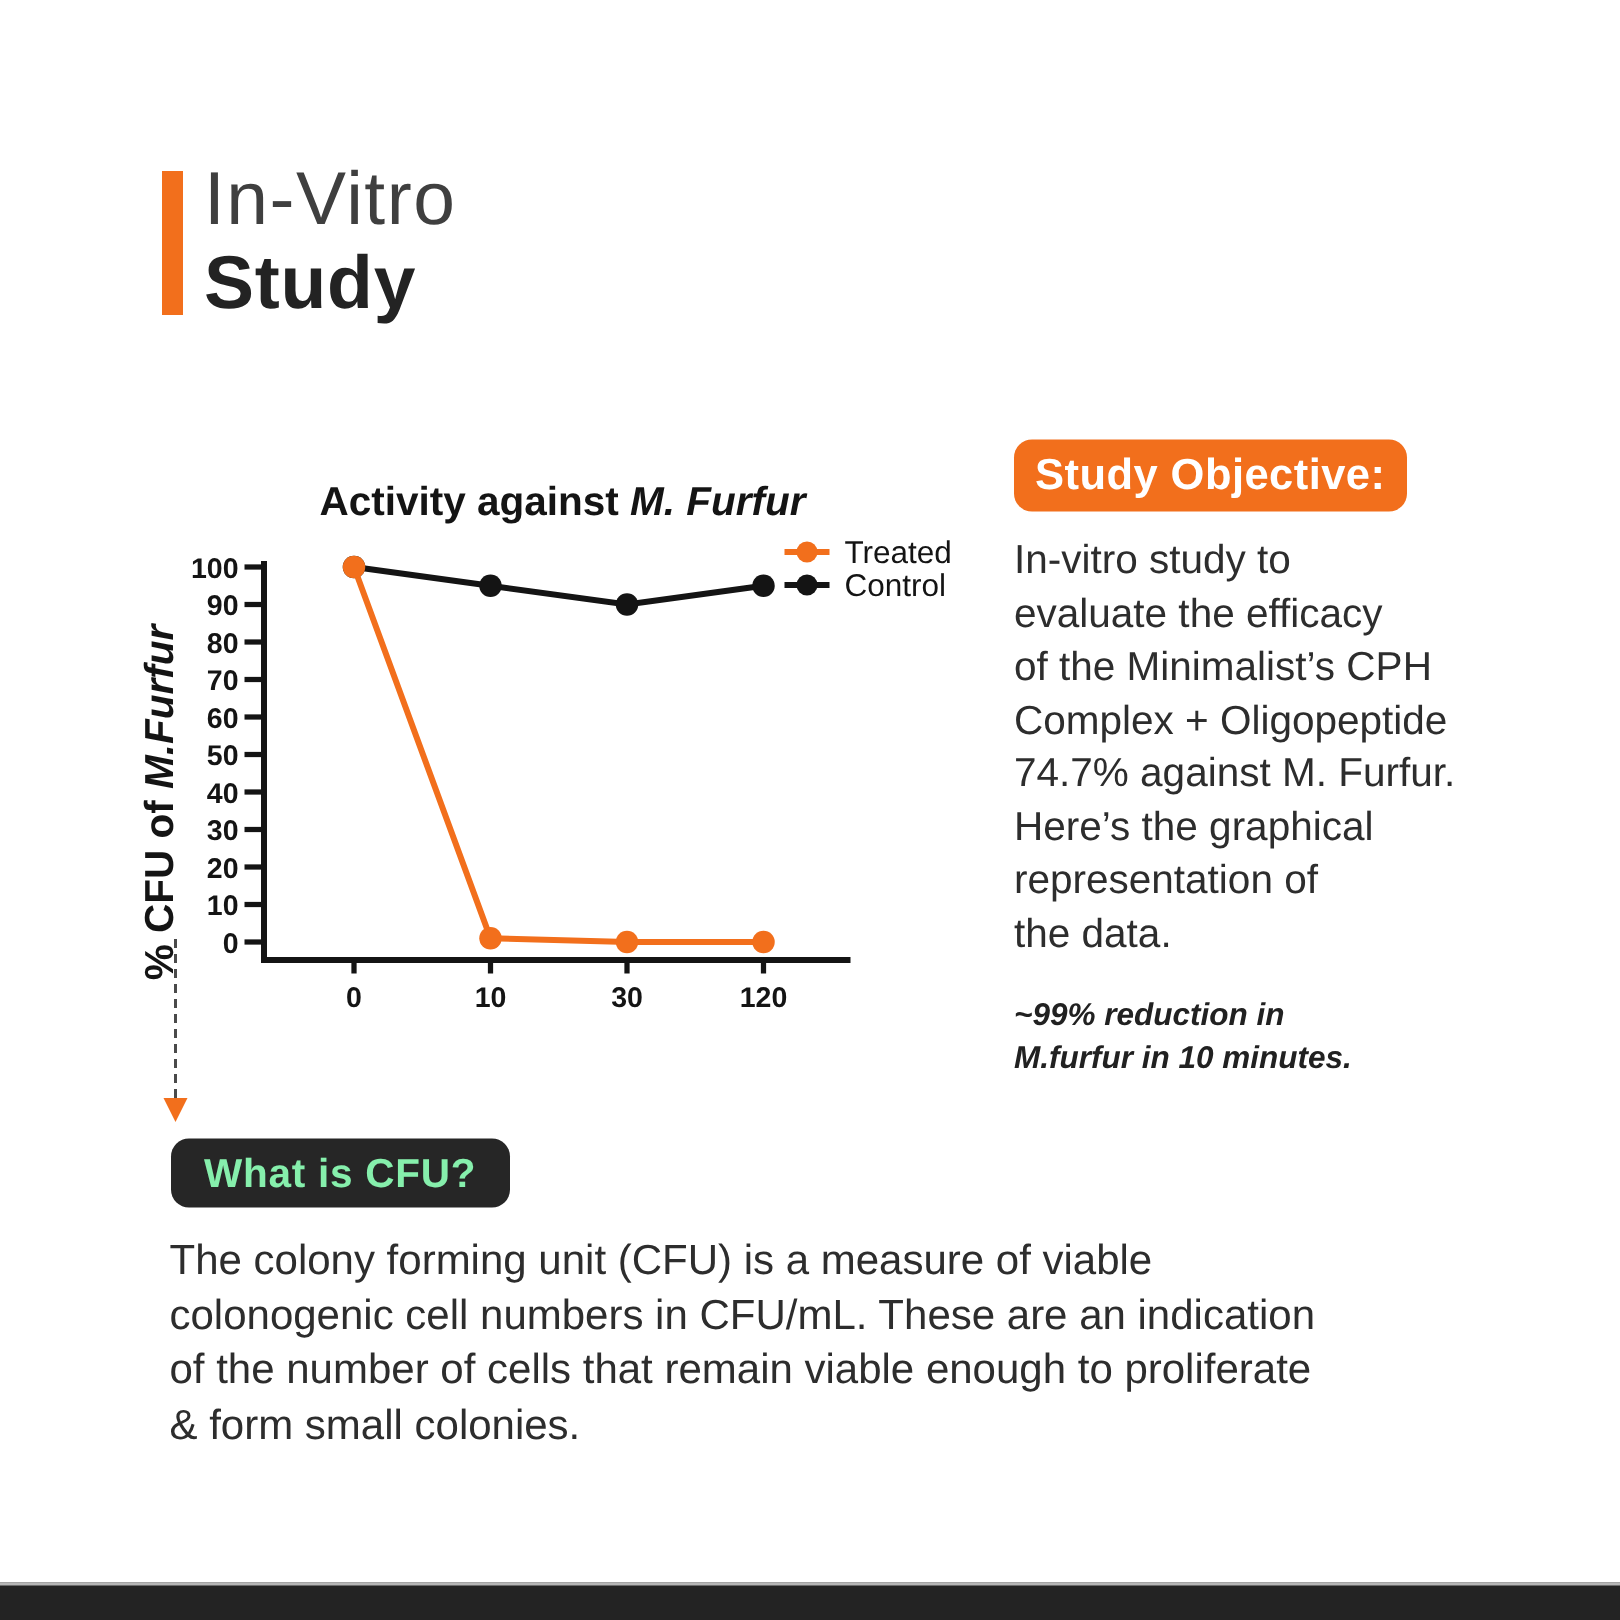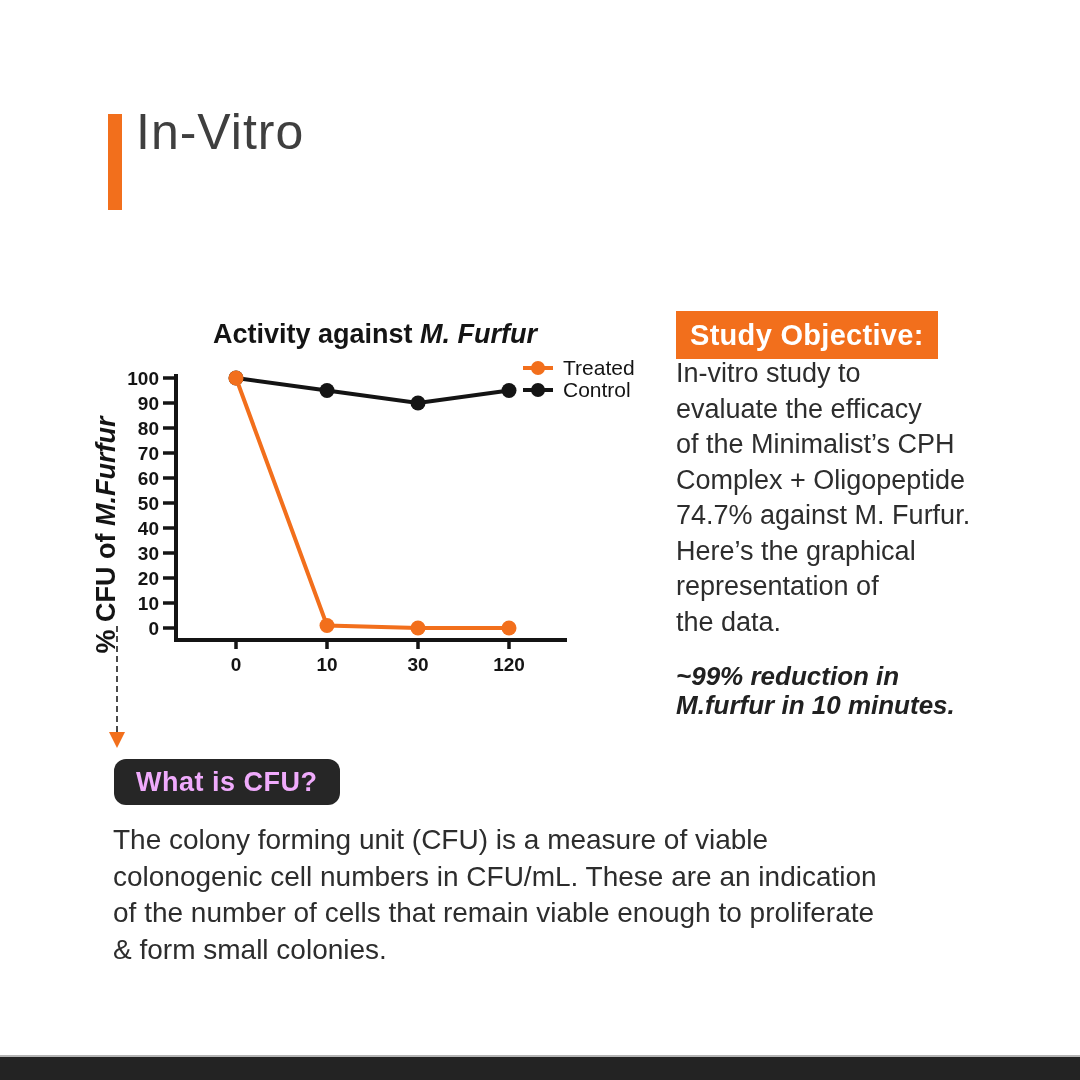--- a/index.html
+++ b/index.html
@@ -14,42 +14,43 @@
   .title-bold{font-size:50px;font-weight:700;color:#232323;letter-spacing:.5px;}
   
   #chart{position:absolute;left:90px;top:295px;width:580px;height:395px;font-family:"Liberation Sans",sans-serif;}
   
   .arrow-wrap{position:absolute;left:108px;top:626px;width:20px;height:130px;}
   .arrow-line{position:absolute;left:8px;top:0;height:106px;border-left:2.5px dashed #4a4a4a;}
   .arrow-head{position:absolute;left:1px;top:106px;width:0;height:0;
     border-left:8px solid transparent;border-right:8px solid transparent;border-top:16px solid #f26f1c;}
   
   .cfu-badge{position:absolute;left:114px;top:759px;height:46px;line-height:46px;padding:0 22px;
-    background:#262626;color:#f0abfc;font-size:27px;font-weight:700;border-radius:12px;letter-spacing:.5px;}
+    background:#262626;color:#86efac;font-size:27px;font-weight:700;border-radius:12px;letter-spacing:.5px;}
   .cfu-body{position:absolute;left:113px;top:822px;margin:0;font-size:28px;line-height:36.5px;
     color:#2d2d2d;white-space:pre;}
   
-  .obj-badge{position:absolute;left:676px;top:311px;height:48px;line-height:48px;padding:0 14px;
-    color:#ffffff;font-size:29px;font-weight:700;border-radius:0;letter-spacing:.3px;text-align:center;}
+  .obj-badge{position:absolute;left:676px;top:293px;height:48px;line-height:48px;padding:0 14px;
+    color:#ffffff;font-size:29px;font-weight:700;border-radius:12px;letter-spacing:.3px;text-align:center;}
   .obj-body{position:absolute;left:676px;top:356px;margin:0;font-size:27px;line-height:35.5px;
     color:#2d2d2d;white-space:pre;}
-  .obj-note{position:absolute;left:676px;top:662px;margin:0;font-size:26px;line-height:29px;
+  .obj-note{position:absolute;left:676px;top:662px;margin:0;font-size:21px;line-height:29px;
     font-weight:700;font-style:italic;color:#212121;white-space:pre;}
   
   .footer-band{position:absolute;left:0;bottom:0;width:1080px;height:23px;background:#232323;
     border-top:2px solid #b5b5b5;box-sizing:content-box;}
 </style>
 </head>
 <body>
 
 <div class="canvas">
 
   <div class="accent-bar" style="background: rgb(242, 111, 28);"></div>
   <div class="titles">
     <div class="title-light">In-Vitro</div>
+    <div class="title-bold">Study</div>
   </div>
 
   <svg id="chart" viewBox="0 0 580 395">
       <text x="285" y="48" text-anchor="middle" font-size="27" font-weight="bold" fill="#141414"><tspan>Activity against </tspan><tspan font-style="italic">M. Furfur</tspan></text>
       <text transform="translate(25 240) rotate(-90)" text-anchor="middle" font-size="27" font-weight="bold" fill="#141414"><tspan>% CFU of </tspan><tspan font-style="italic">M.Furfur</tspan></text>
       <line x1="86" y1="79" x2="86" y2="345" stroke="#141414" stroke-width="4"></line>
       <line x1="84" y1="345" x2="477" y2="345" stroke="#141414" stroke-width="4"></line>
       <line x1="73" y1="83" x2="86" y2="83" stroke="#141414" stroke-width="3.5"></line>
       <text x="69" y="90" text-anchor="end" font-size="19" font-weight="bold" fill="#141414">100</text>
       <line x1="73" y1="108" x2="86" y2="108" stroke="#141414" stroke-width="3.5"></line>

